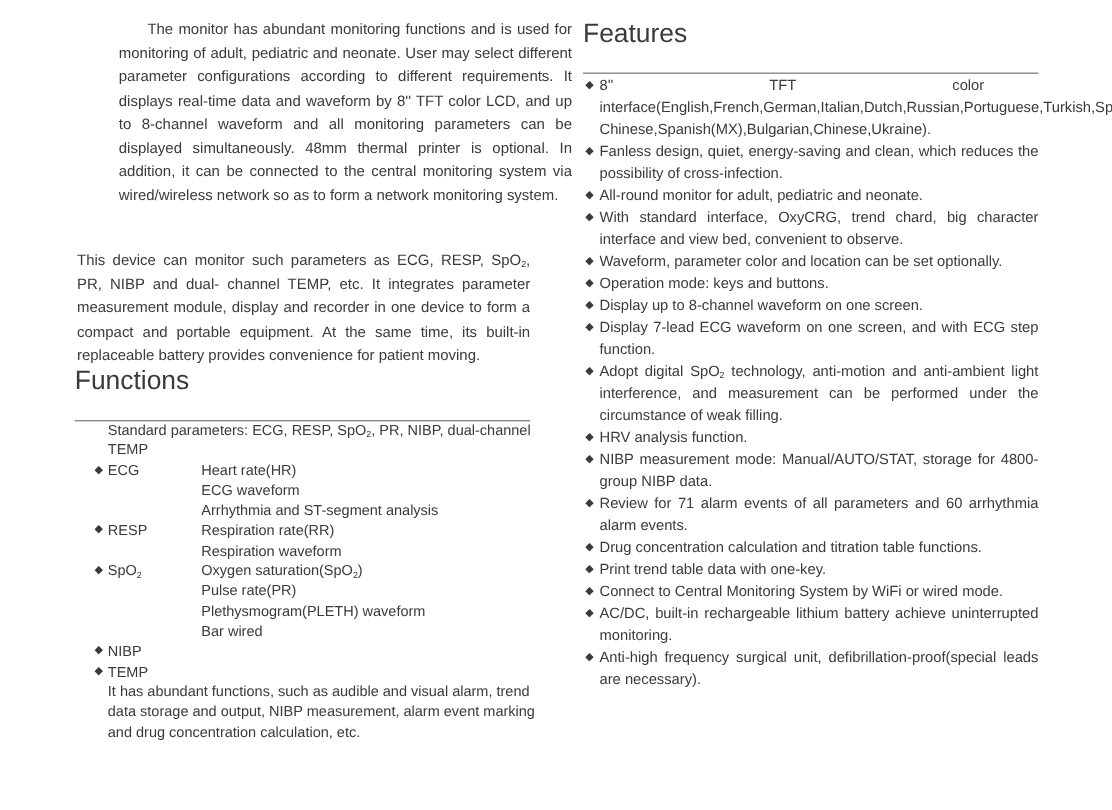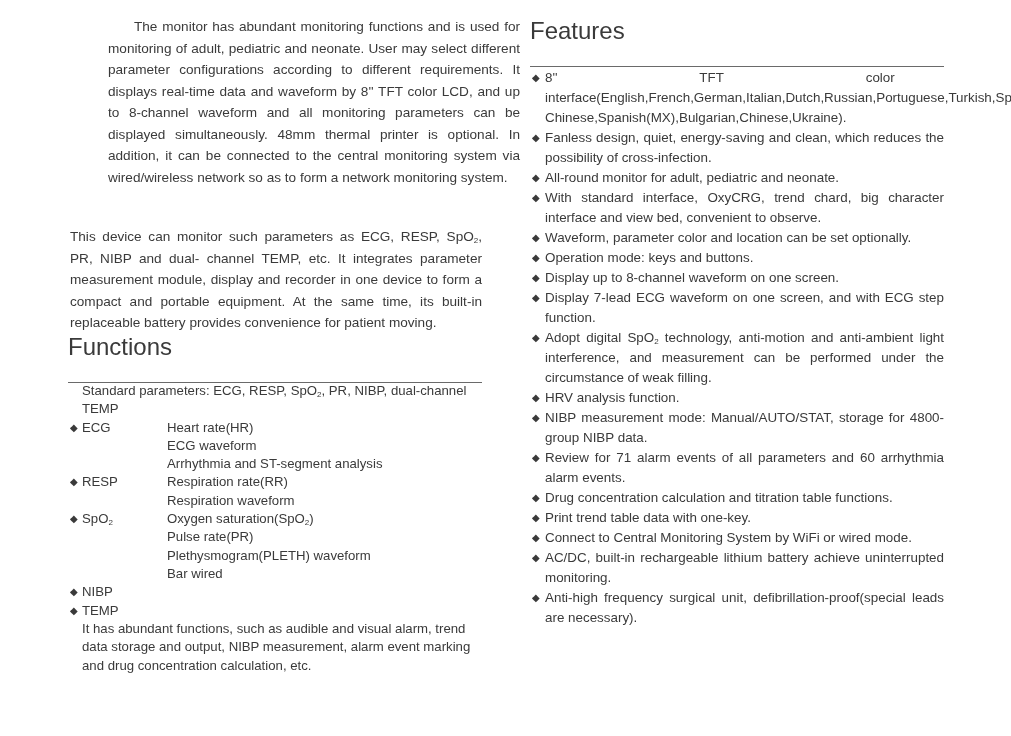--- a/index.html
+++ b/index.html
@@ -22,21 +22,21 @@
       font-size: 24px;
       line-height: 38px;
       color: #3a3a3a;
       font-weight: normal;
       padding-bottom: 16px;
       border-bottom: 1.5px solid #6a6a6a;
     }
     .left .p1 { position: absolute; top: 16px; left: 0; width: 412px; margin-left: 38px; }
     .left .p2 { position: absolute; top: 210px; left: 0; width: 412px; margin-top: 16px; }
     .left .heading { position: absolute; top: 328px; left: -2px; width: 414px; }
-    .func { position: absolute; top: 382px; left: 0; width: 412px; font-size: 13.2px; line-height: 18.3px; }
+    .func { position: absolute; top: 382px; left: 16px; width: 412px; font-size: 13.2px; line-height: 18.3px; }
     .func .std { padding-left: 12px; }
     .func-row { display: flex; }
     .func-row .dia { width: 12px; font-size: 10px; }
     .func-row .name { width: 85px; }
     .func-row .val { flex: 1; }
     .func .tail { padding-left: 12px; line-height: 18.5px; }
     .indent-val { padding-left: 97px; }
 
     .right .heading { position: absolute; top: 12px; left: -2px; width: 414px; }
     .features { position: absolute; top: 68px; left: 0; width: 412px; list-style: none; font-size: 13.4px; line-height: 20px; }

